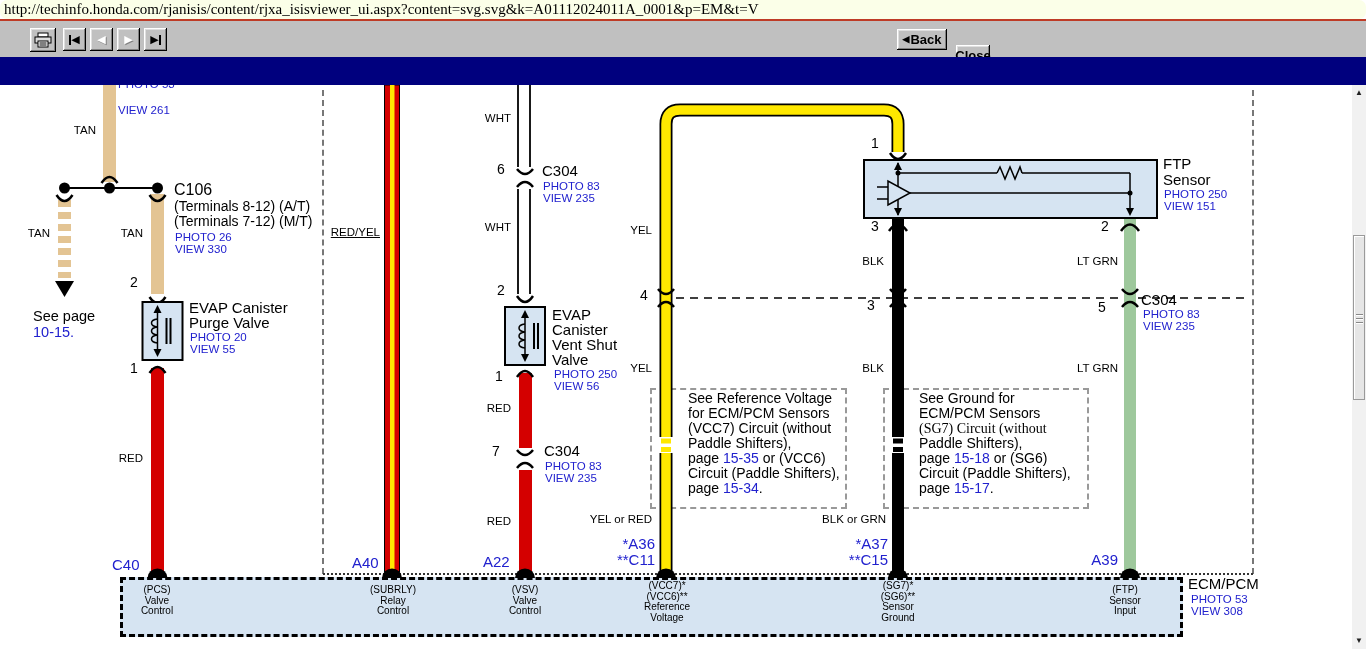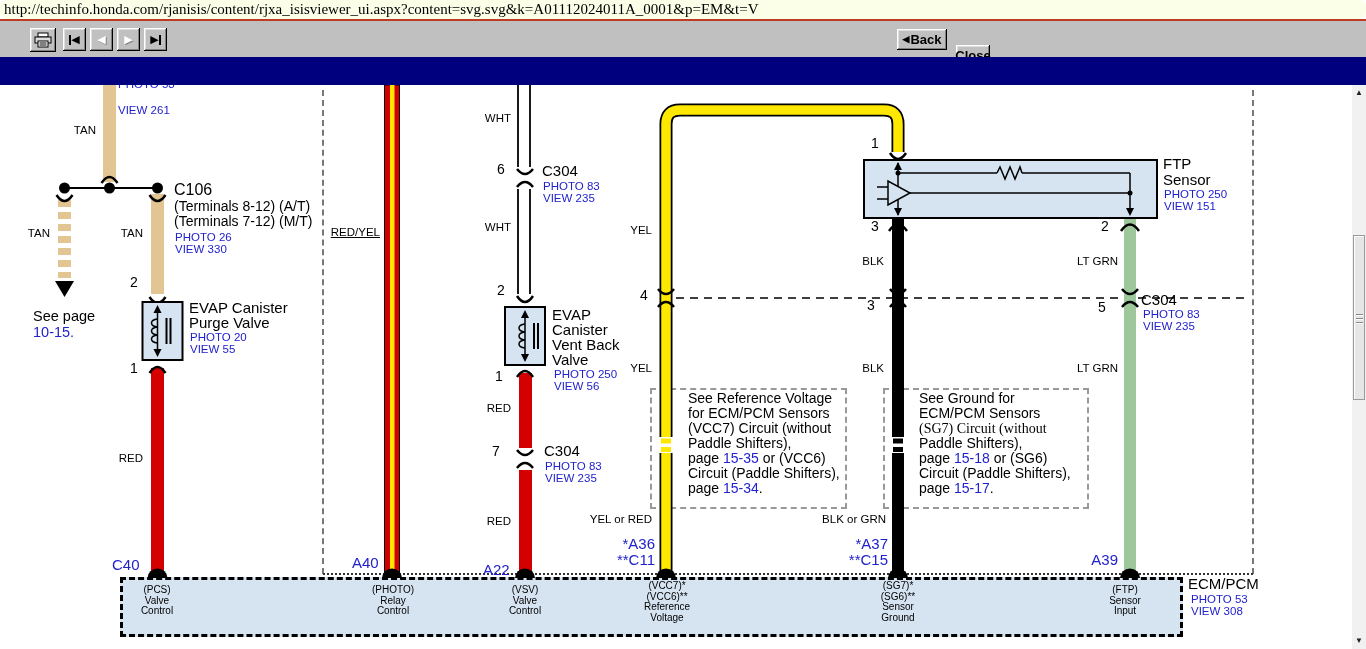--- a/index.html
+++ b/index.html
@@ -270,32 +270,32 @@
 
     <div class="lbl f11 ra" style="left:471px;top:27px;width:40px;">WHT</div>
     <div class="lbl f14" style="left:497px;top:77px;">6</div>
     <div class="lbl f15" style="left:542px;top:77px;">C304</div>
     <div class="lbl f11 blue" style="left:543px;top:95px;">PHOTO 83</div>
     <div class="lbl f11 blue" style="left:543px;top:107px;">VIEW 235</div>
     <div class="lbl f11 ra" style="left:471px;top:136px;width:40px;">WHT</div>
     <div class="lbl f14" style="left:497px;top:198px;">2</div>
     <div class="lbl f15" style="left:552px;top:221px;">EVAP</div>
     <div class="lbl f15" style="left:552px;top:236px;">Canister</div>
-    <div class="lbl f15" style="left:552px;top:251px;">Vent Back</div>
+    <div class="lbl f15" style="left:552px;top:251px;">Vent Shut</div>
     <div class="lbl f15" style="left:552px;top:266px;">Valve</div>
     <div class="lbl f11 blue" style="left:554px;top:283px;">PHOTO 250</div>
     <div class="lbl f11 blue" style="left:554px;top:295px;">VIEW 56</div>
     <div class="lbl f14" style="left:495px;top:284px;">1</div>
     <div class="lbl f11 ra" style="left:471px;top:317px;width:40px;">RED</div>
     <div class="lbl f14" style="left:492px;top:359px;">7</div>
     <div class="lbl f15" style="left:544px;top:357px;">C304</div>
     <div class="lbl f11 blue" style="left:545px;top:375px;">PHOTO 83</div>
     <div class="lbl f11 blue" style="left:545px;top:387px;">VIEW 235</div>
     <div class="lbl f11 ra" style="left:471px;top:430px;width:40px;">RED</div>
-    <div class="lbl pin" style="left:483px;top:468px;margin-top:8px;">A22</div>
+    <div class="lbl pin" style="left:483px;top:468px;">A22</div>
 
     <div class="lbl f14" style="left:871px;top:51px;">1</div>
     <div class="lbl f15" style="left:1163px;top:70px;">FTP</div>
     <div class="lbl f15" style="left:1163px;top:86px;">Sensor</div>
     <div class="lbl f11 blue" style="left:1164px;top:103px;">PHOTO 250</div>
     <div class="lbl f11 blue" style="left:1164px;top:115px;">VIEW 151</div>
     <div class="lbl f14" style="left:871px;top:134px;">3</div>
     <div class="lbl f14" style="left:1101px;top:134px;">2</div>
     <div class="lbl f11 ra" style="left:612px;top:139px;width:40px;">YEL</div>
     <div class="lbl f11 ra" style="left:844px;top:170px;width:40px;">BLK</div>
@@ -334,21 +334,21 @@
     <div class="lbl pin ra" style="left:828px;top:450px;width:60px;">*A37</div>
     <div class="lbl pin ra" style="left:828px;top:466px;width:60px;">**C15</div>
     <div class="lbl pin ra" style="left:1058px;top:466px;width:60px;">A39</div>
 
     <div class="ecm-col" style="left:112px;top:500px;">
       <div>(PCS)</div>
       <div>Valve</div>
       <div>Control</div>
     </div>
     <div class="ecm-col" style="left:348px;top:500px;">
-      <div>(PHOTO)</div>
+      <div>(SUBRLY)</div>
       <div>Relay</div>
       <div>Control</div>
     </div>
     <div class="ecm-col" style="left:480px;top:500px;">
       <div>(VSV)</div>
       <div>Valve</div>
       <div>Control</div>
     </div>
     <div class="ecm-col" style="left:622px;top:496px;">
       <div>(VCC7)*</div>

